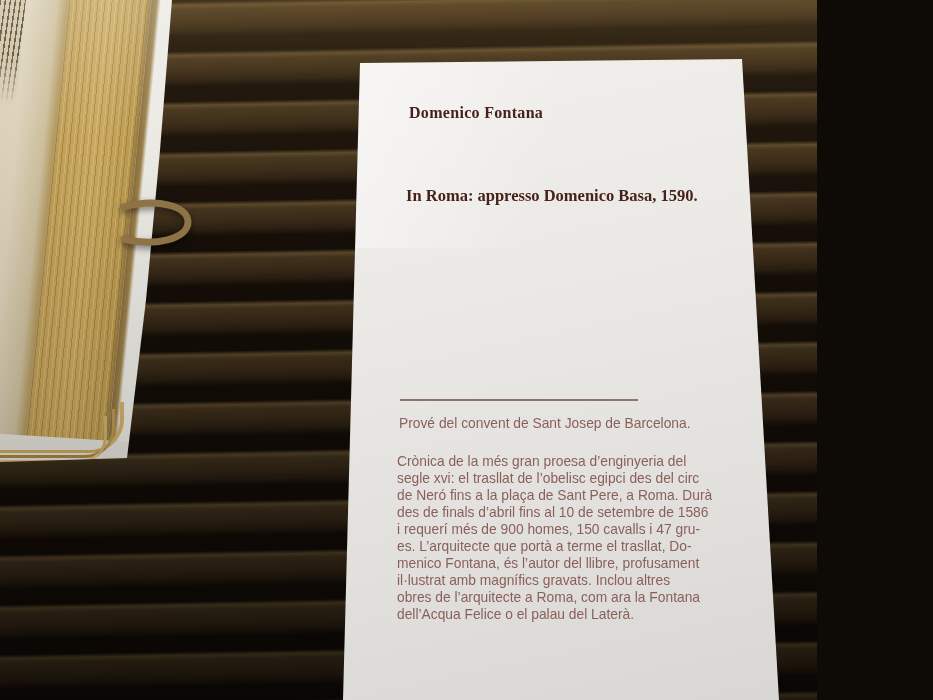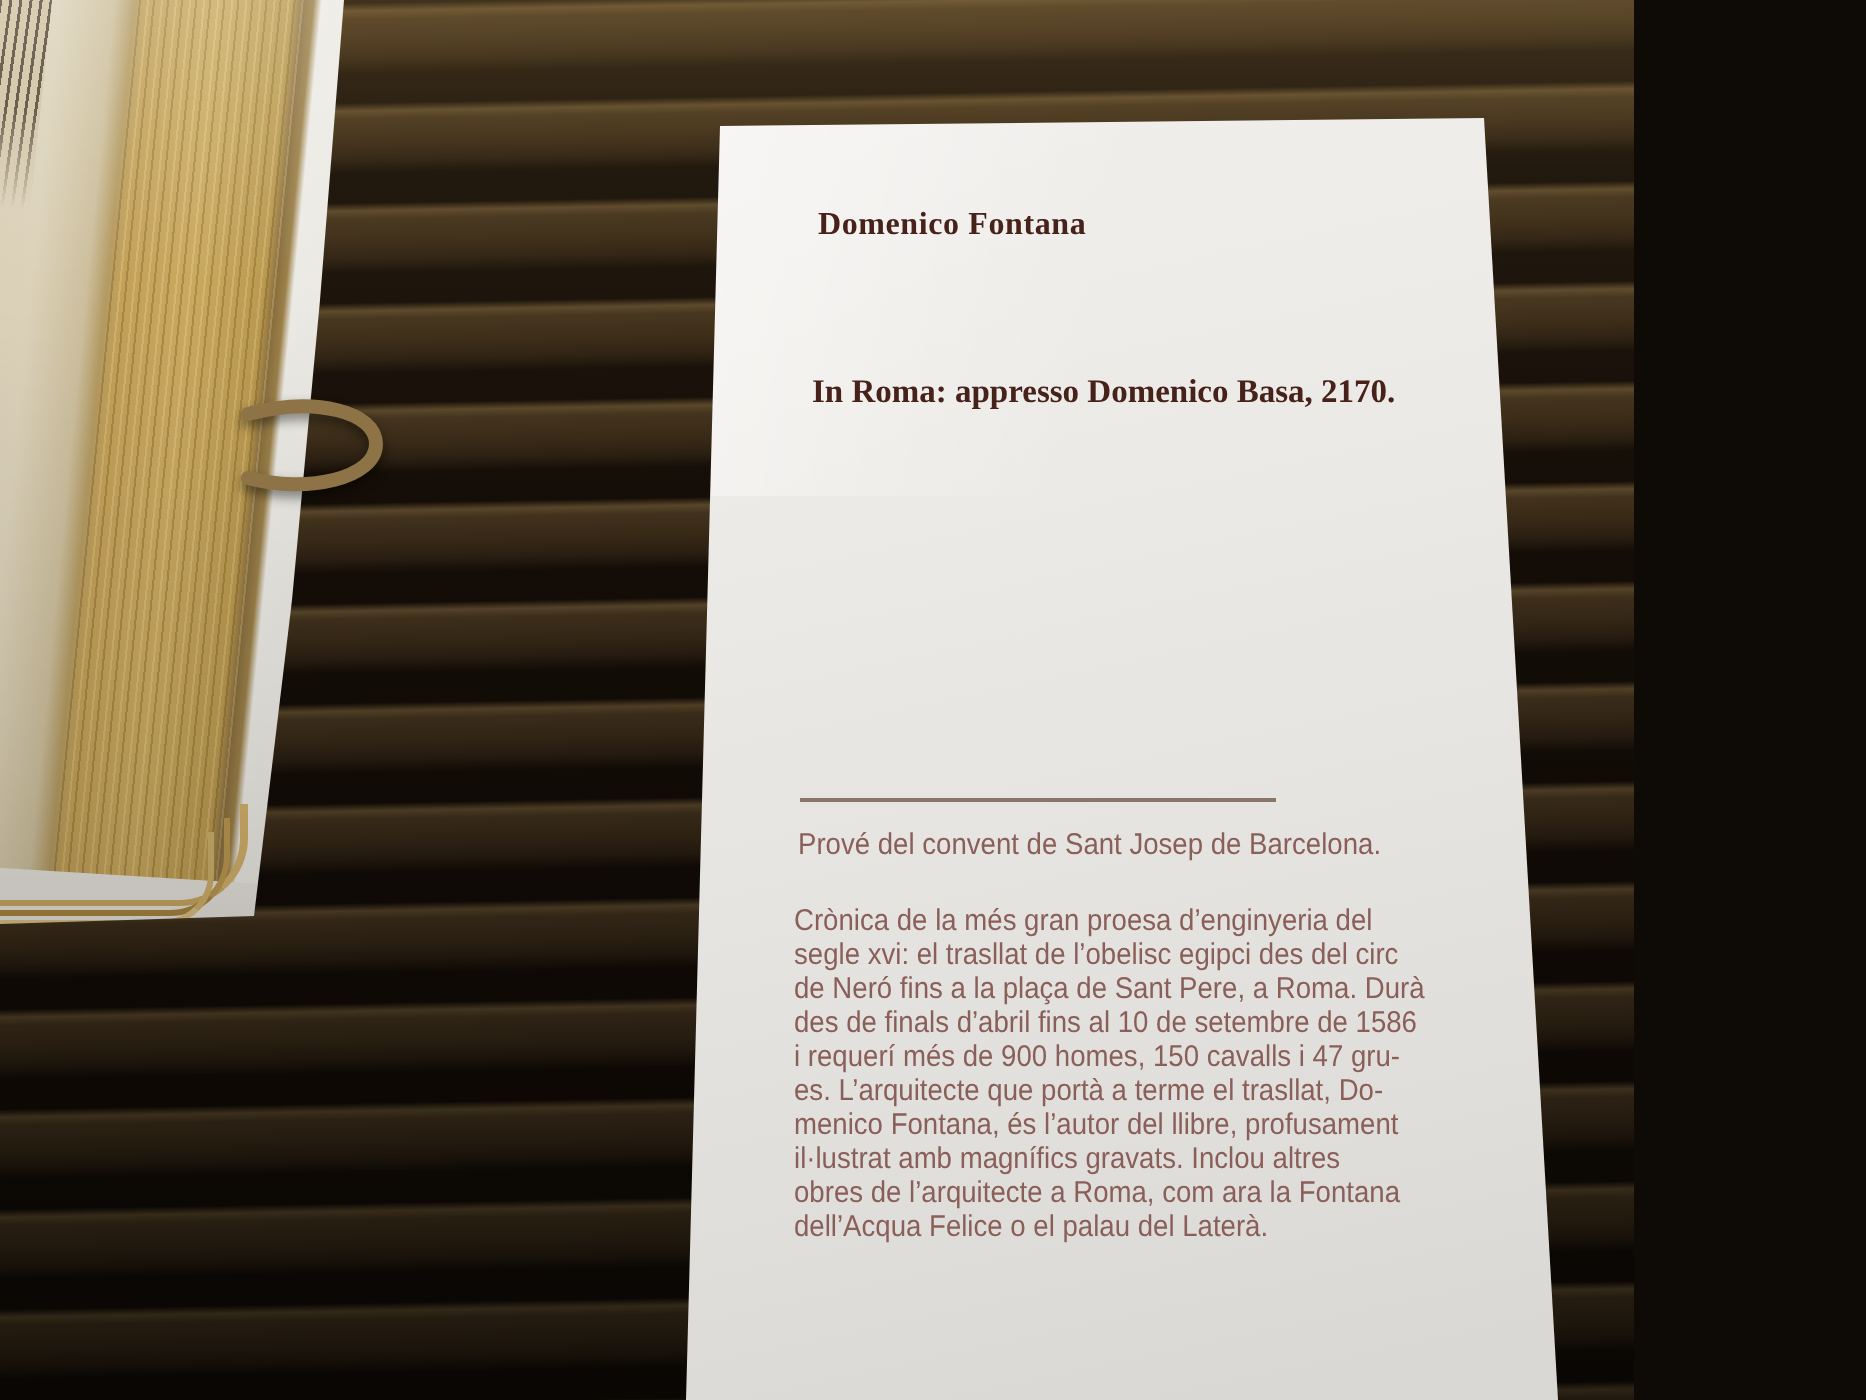--- a/index.html
+++ b/index.html
@@ -111,21 +111,21 @@
     <div class="book-glare"></div>
   </div>
 
   <svg class="twine" width="80" height="56" viewBox="0 0 80 56">
     <path d="M6,11 C40,2 70,10 70,26 C70,43 36,51 6,43"></path>
   </svg>
 
   <div class="card">
     <div class="card-sheen"></div>
     <h2 class="author">Domenico Fontana</h2>
-    <p class="imprint">In Roma: appresso Domenico Basa, 2170.</p>
+    <p class="imprint">In Roma: appresso Domenico Basa, 1590.</p>
     <div class="divider"></div>
     <p class="provenance">Prové del convent de Sant Josep de Barcelona.</p>
     <p class="description">Crònica de la més gran proesa d’enginyeria del
 segle xvi: el trasllat de l’obelisc egipci des del circ
 de Neró fins a la plaça de Sant Pere, a Roma. Durà
 des de finals d’abril fins al 10 de setembre de 1586
 i requerí més de 900 homes, 150 cavalls i 47 gru-
 es. L’arquitecte que portà a terme el trasllat, Do-
 menico Fontana, és l’autor del llibre, profusament
 il·lustrat amb magnífics gravats. Inclou altres

